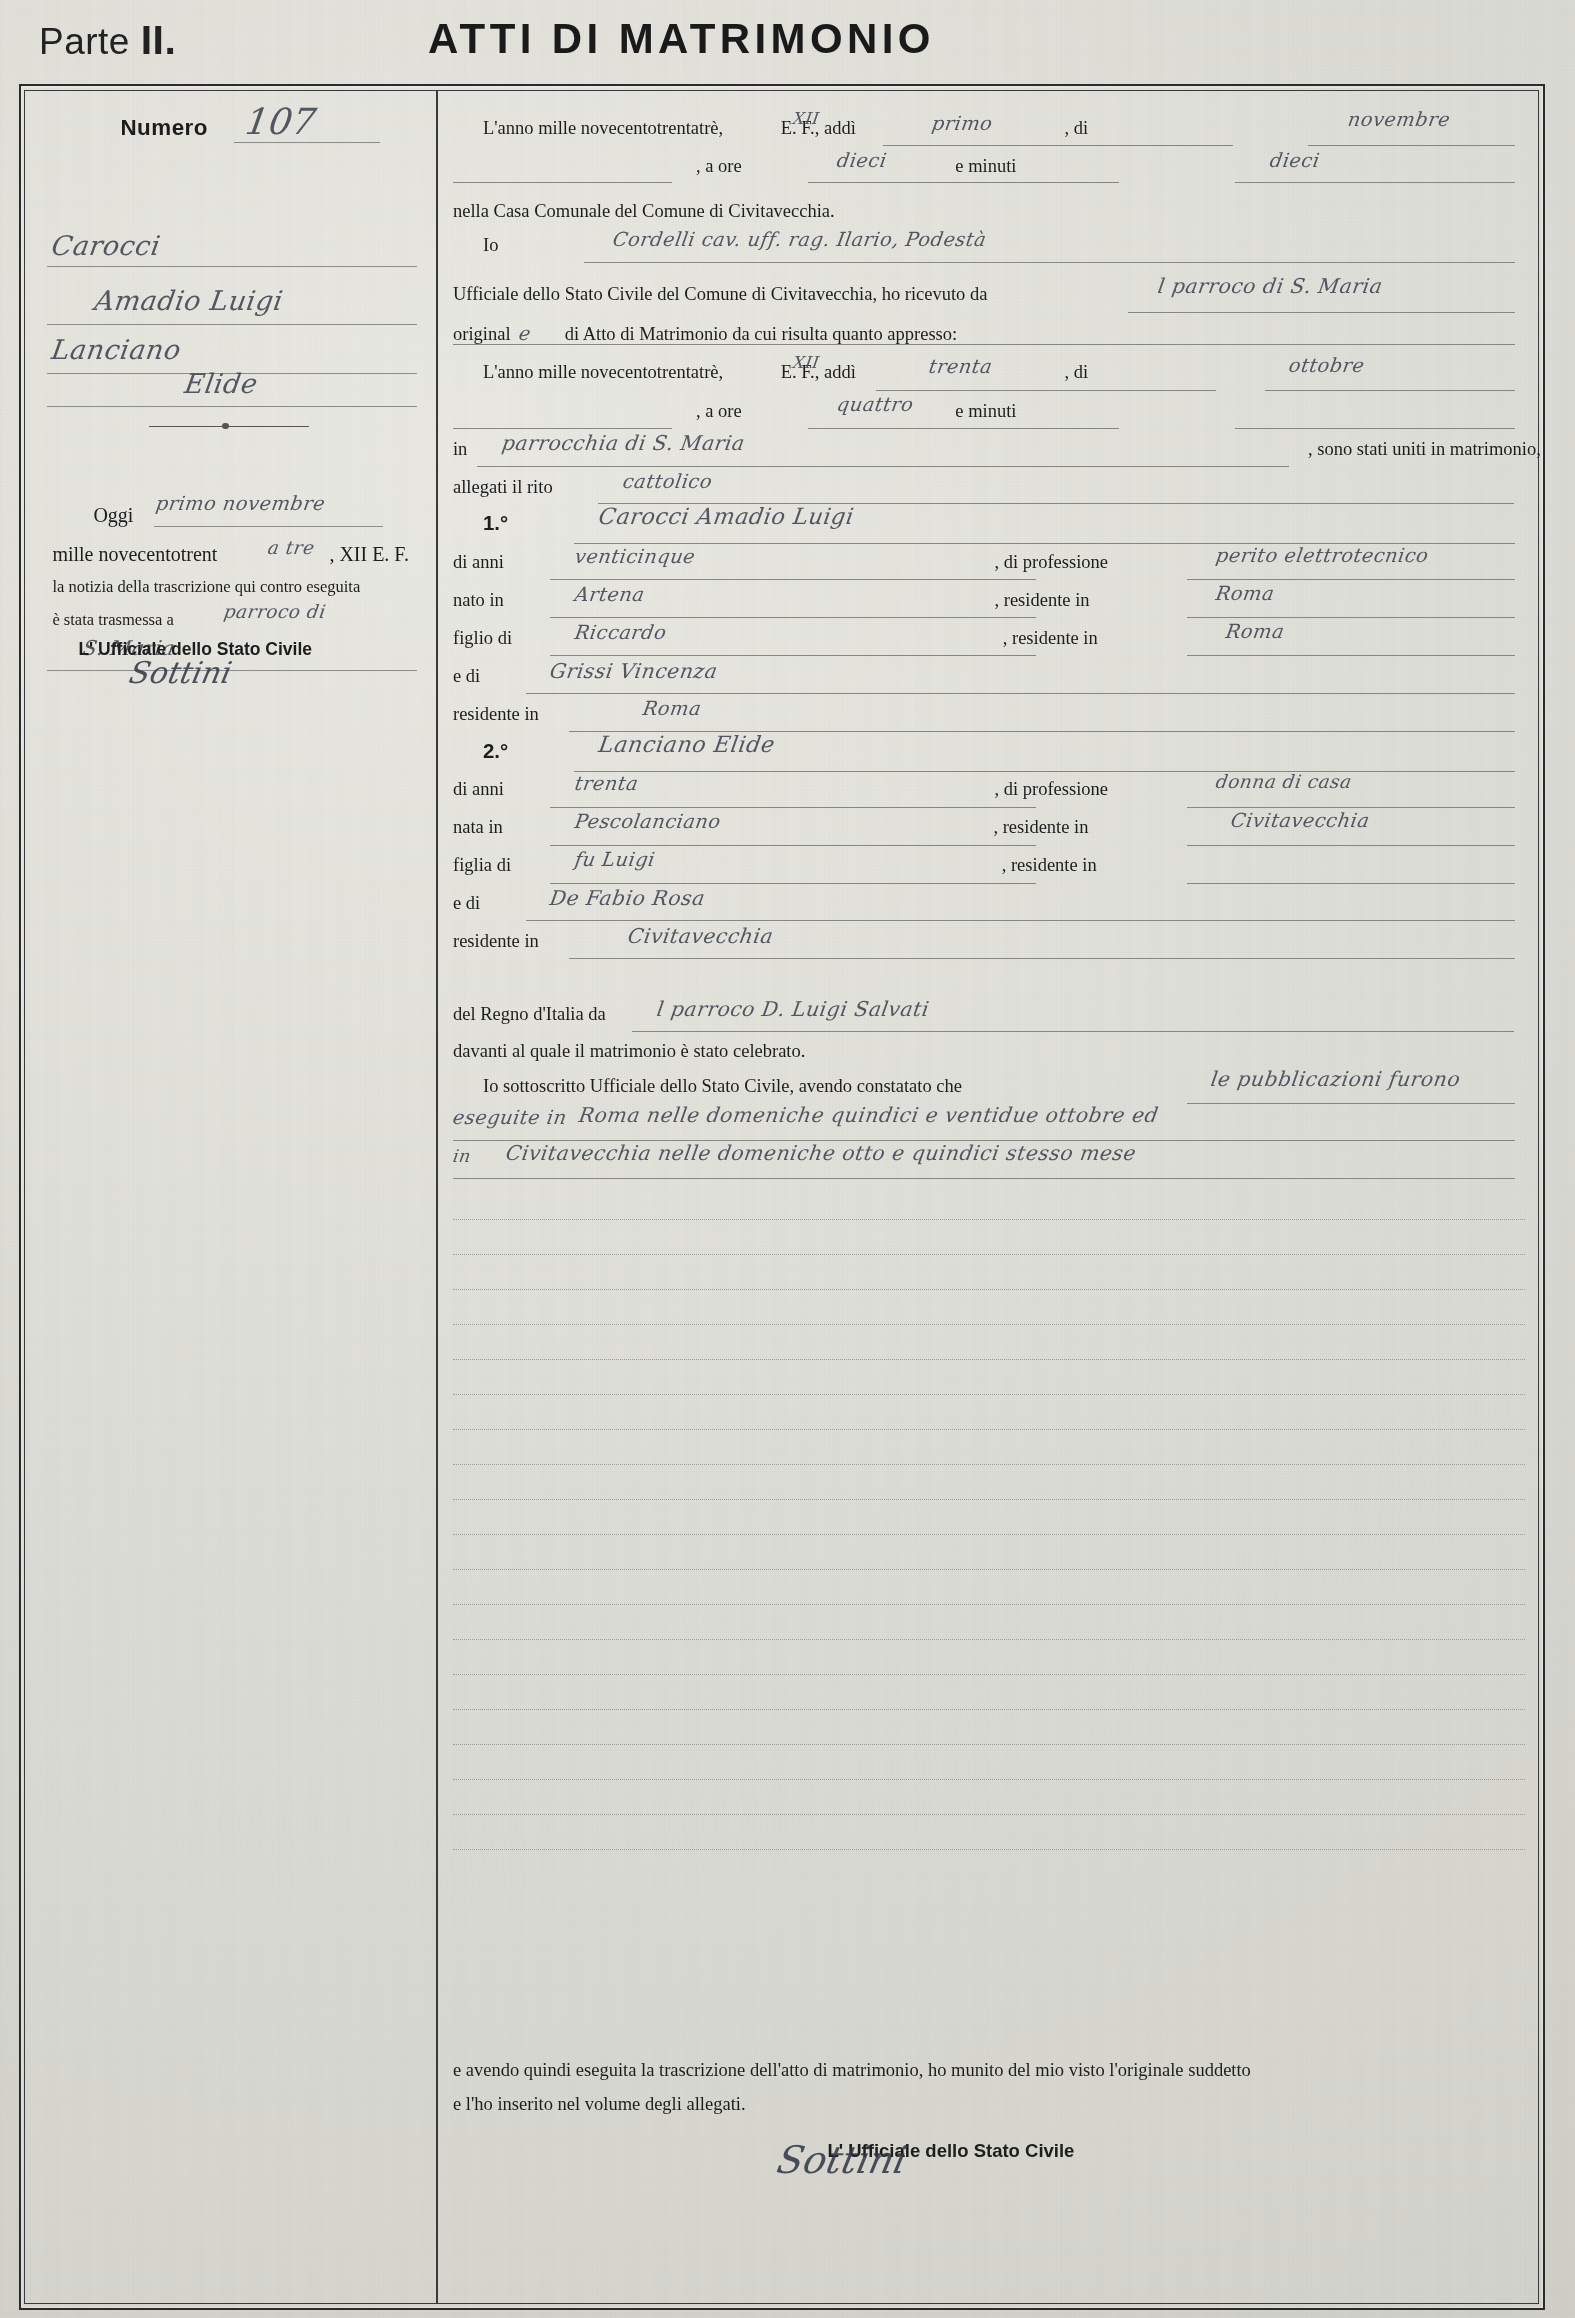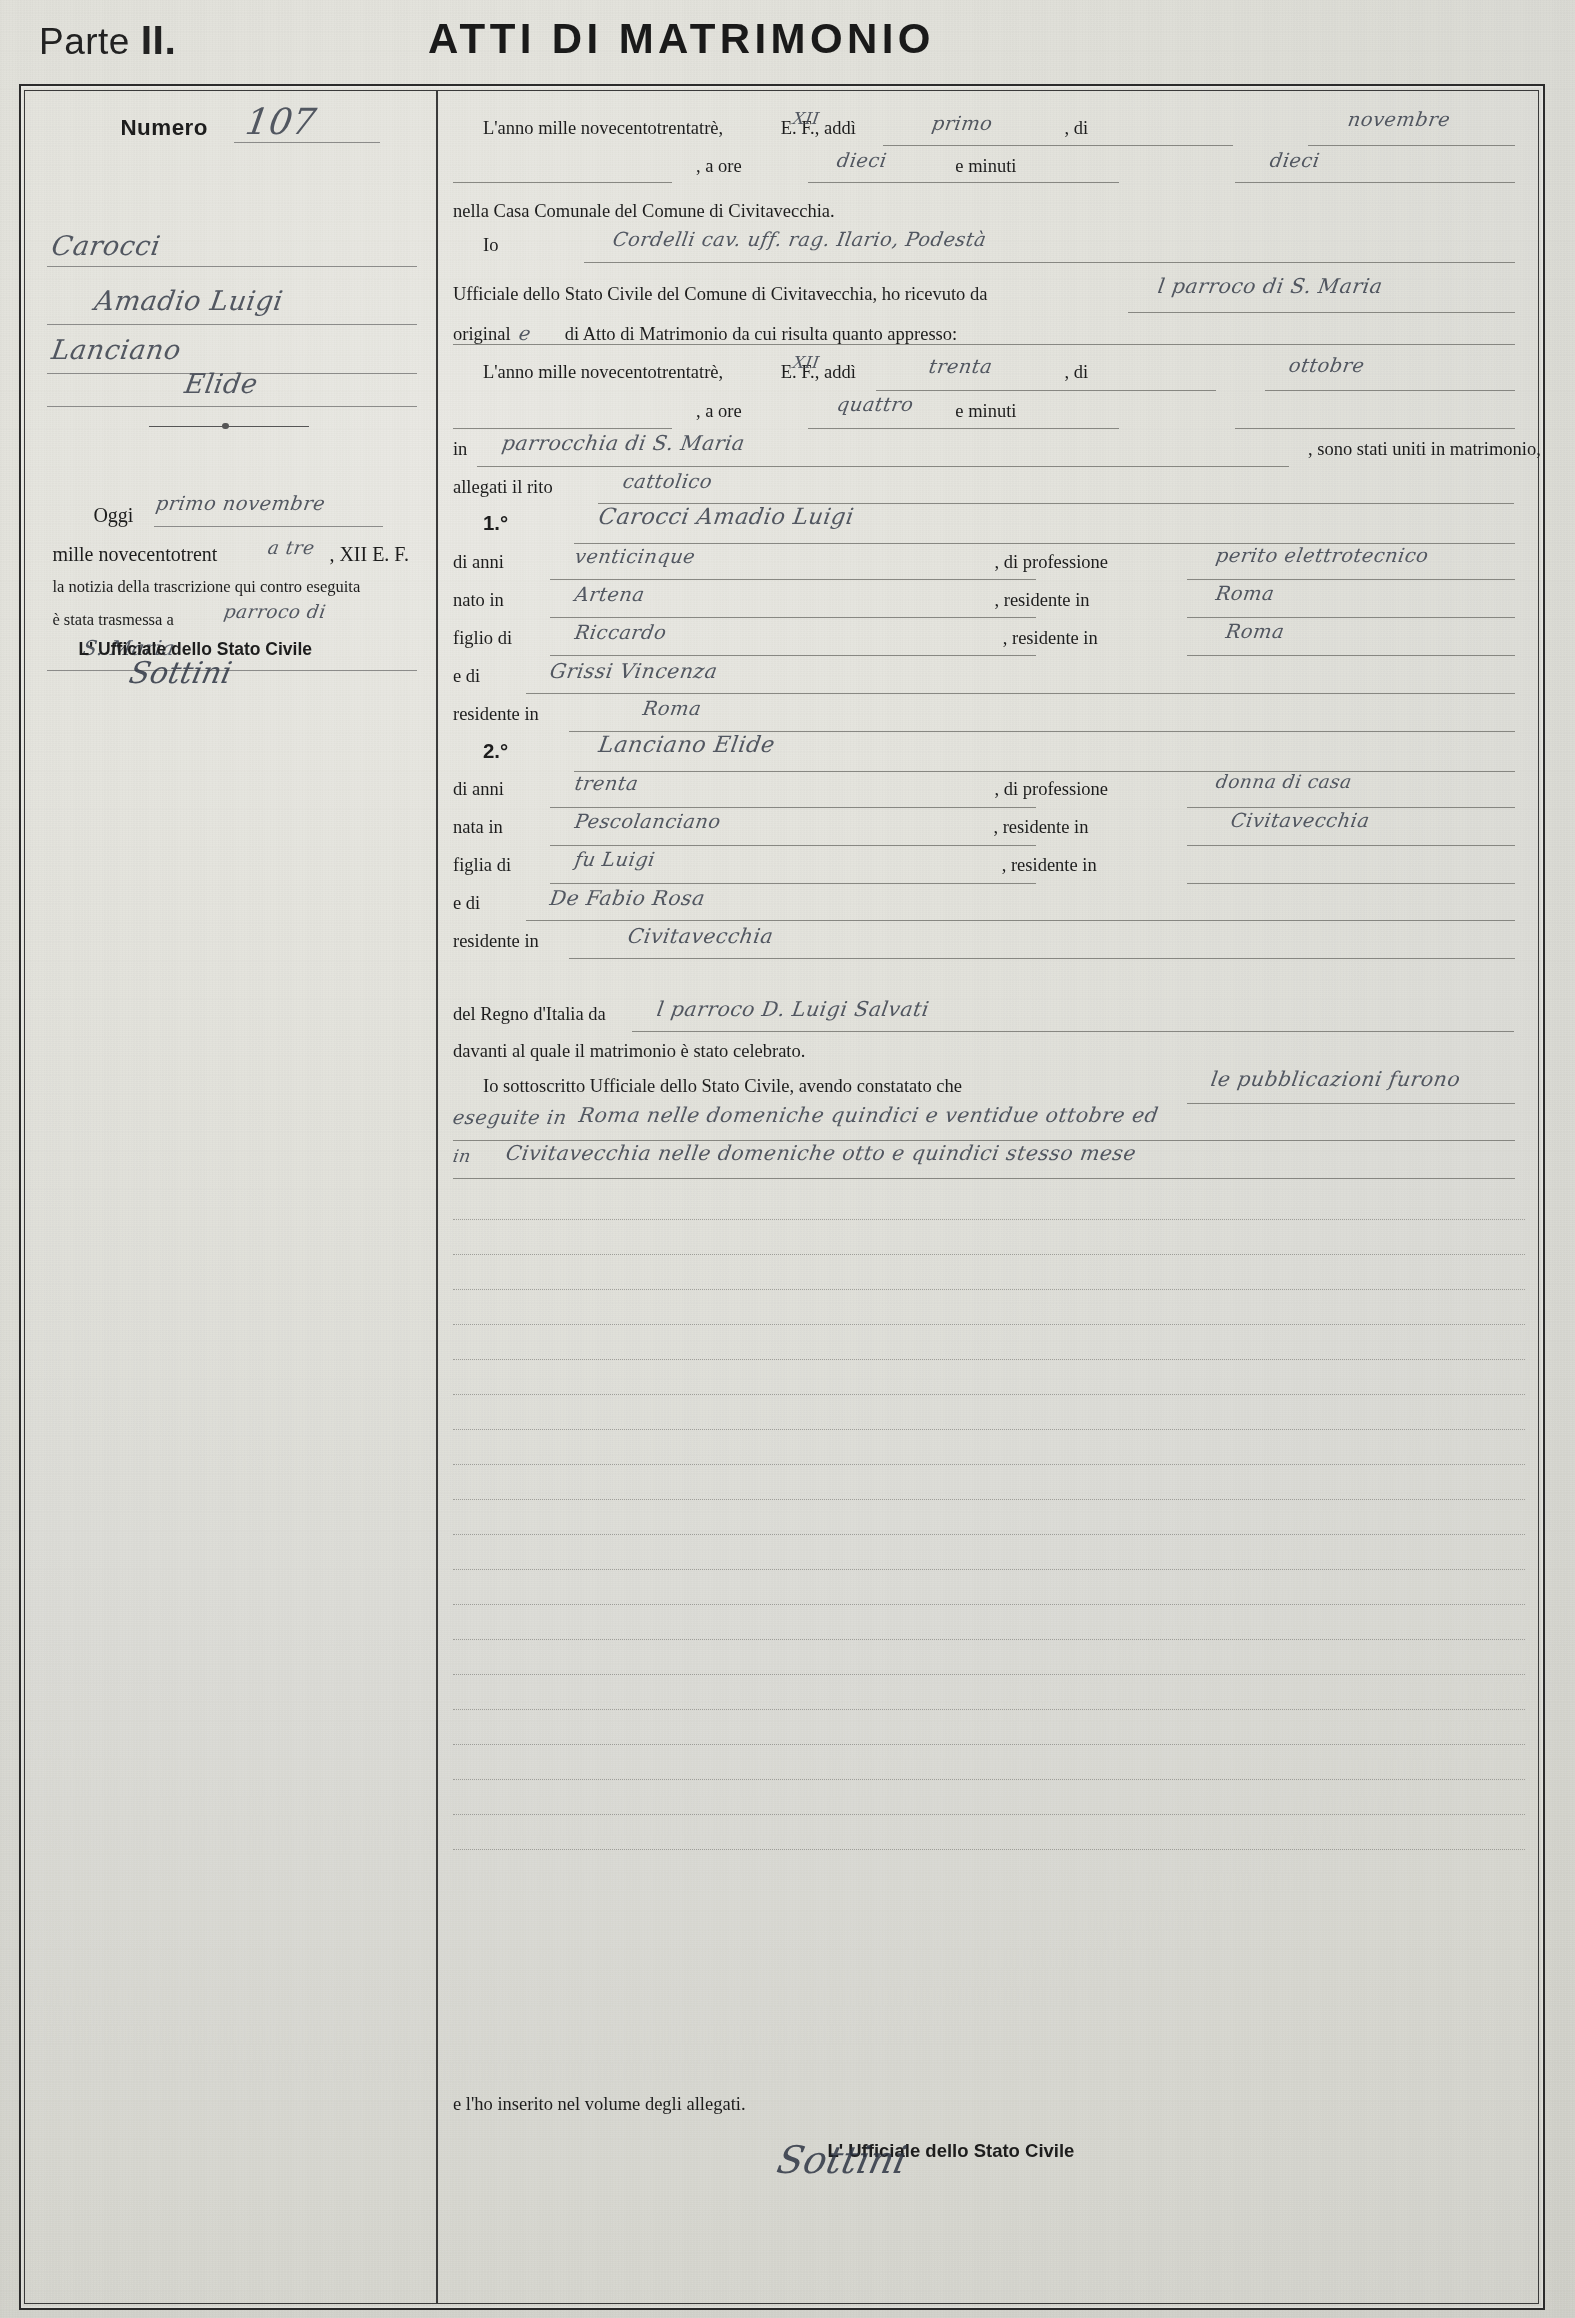--- a/index.html
+++ b/index.html
@@ -396,20 +396,21 @@
           <i></i>
           <i></i>
           <i></i>
           <i></i>
           <i></i>
           <i></i>
           <i></i>
           <i></i>
         </div>
 
+        <div class="bottomtext" style="top:1969px;">e avendo quindi eseguita la trascrizione dell'atto di matrimonio, ho munito del mio visto l'originale suddetto</div>
         <div class="bottomtext" style="top:2003px;">e l'ho inserito nel volume degli allegati.</div>
 
         <div class="officer2" style="top:2049px;">L' Ufficiale dello Stato Civile</div>
         <div class="sig" style="position:absolute;left:340px;top:2047px;font-size:38px;">Sottini</div>
       </div>
 
     </div>
   </div>
 </div>
 

